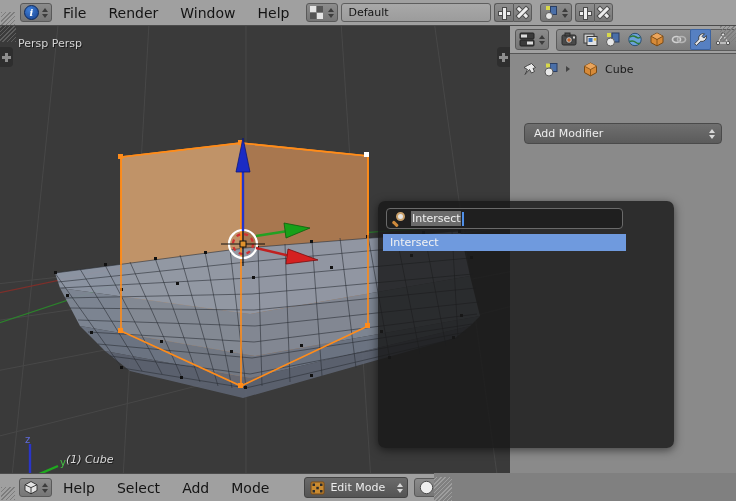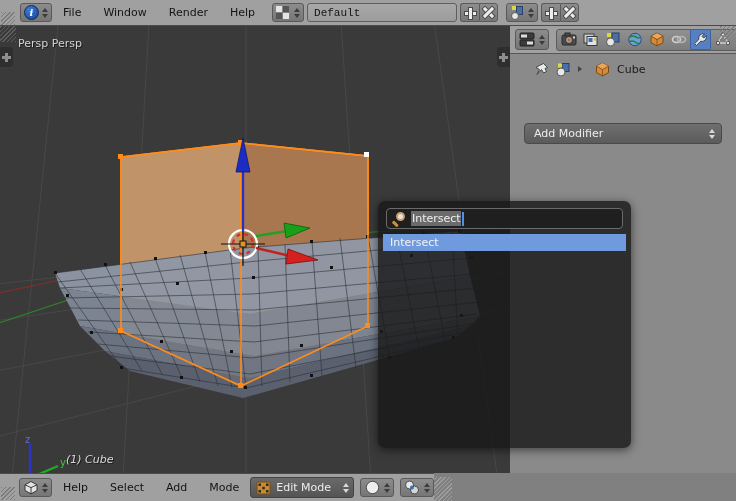--- a/index.html
+++ b/index.html
@@ -43,21 +43,21 @@
   }
   .updown i {
     display: block; width: 0; height: 0; border-left: 3.5px solid transparent;
     border-right: 3.5px solid transparent;
   }
   .updown i.up { border-bottom: 4px solid #3c3c3c; margin-bottom: 2px; }
   .updown i.dn { border-top: 4px solid #3c3c3c; }
 
   .menu-item {
     padding: 0 11px; height: 26px; line-height: 26px;
-    color: #141414; font-size: 11px; cursor: default; flex: none;
+    color: #141414; font-size: 14px; cursor: default; flex: none;
   }
 
   .field {
     height: 19px; background: linear-gradient(#a8a8a8,#9c9c9c);
     border: 1px solid #5e5e5e; border-radius: 3px;
     display: flex; align-items: center; padding: 0 6px;
     color: #141414; font-size: 11px; flex: none;
   }
   .plusbtn, .xbtn {
     width: 19px; height: 19px; flex: none;
@@ -154,42 +154,42 @@
     border: 1px solid #5c5c5c; padding: 0 1px;
   }
   .editor-sel {
     height: 21px; display:flex; align-items:center; border-radius:3px;
     background: linear-gradient(#8c8c8c,#767676); border:1px solid #595959;
     padding: 0 2px 0 3px; flex:none;
   }
 
   .props-breadcrumb {
     position: absolute; left: 0; top: 28px; width: 226px; height: 30px;
-    display: flex; align-items: center; padding-left: 24px; gap: 7px;
+    display: flex; align-items: center; padding-left: 12px; gap: 7px;
     background: #8a8a8a;
   }
   .bc-label { font-size: 11px; color: #1a1a1a; }
   .chev { width: 0; height: 0; border-left: 4px solid #444;
           border-top: 3.5px solid transparent; border-bottom: 3.5px solid transparent; }
 
   .add-mod {
     position: absolute; left: 14px; top: 97px; width: 198px; height: 21px;
     border-radius: 4px;
     background: linear-gradient(#6f6f6f,#5b5b5b);
     border: 1px solid #4a4a4a;
     display: flex; align-items: center;
     padding: 0 5px 0 9px;
     color: #ececec; font-size: 11px;
   }
   .add-mod .updown i.up { border-bottom-color: #d8d8d8; }
   .add-mod .updown i.dn { border-top-color: #d8d8d8; }
 
   
   .popup {
-    position: absolute; left: 378px; top: 201px; width: 253px; height: 247px;
+    position: absolute; left: 378px; top: 201px; width: 296px; height: 247px;
     background: rgba(24,24,24,0.82);
     border-radius: 7px;
     box-shadow: 0 2px 10px rgba(0,0,0,0.55);
   }
   .popup-search {
     position: absolute; left: 8px; top: 7px; width: 237px; height: 21px;
     background: #1f1f1f; border: 1px solid #6a6a6a; border-radius: 4px;
     display: flex; align-items: center; padding-left: 6px;
   }
   .sel-text {
@@ -260,42 +260,42 @@
 
     <div class="iconblock" style="margin-left:4px;">
       <span class="ic-info">i</span>
       <span class="updown">
           <i class="up"></i>
           <i class="dn"></i>
         </span>
     </div>
 
     <div class="menu-item">File</div>
+    <div class="menu-item">Render</div>
     <div class="menu-item">Window</div>
-    <div class="menu-item">Render</div>
     <div class="menu-item">Help</div>
 
     <div class="iconblock" style="margin-left:6px;">
       <span class="ic-layout">
         <span class="l">
             <span class="sq"></span>
             <span class="sq d"></span>
           </span>
         <span class="l">
             <span class="sq d"></span>
             <span class="sq"></span>
           </span>
       </span>
       <span class="updown">
           <i class="up"></i>
           <i class="dn"></i>
         </span>
     </div>
 
-    <div class="field" style="width:150px; margin-left:3px;font-family:Liberation Mono, monospace;">Default</div>
+    <div class="field" style="width:150px; margin-left:3px;">Default</div>
     <div class="plusbtn" style="margin-left:3px;">
       <span class="glyph-plus"></span>
     </div>
     <div class="xbtn">
       <span class="glyph-x"></span>
     </div>
 
     <div class="iconblock" style="margin-left:8px;">
       <span class="ic-scene">
         <span class="s1"></span>
@@ -598,21 +598,21 @@
           <i class="up"></i>
           <i class="dn"></i>
         </span>
     </div>
 
     <div class="menu-item">Help</div>
     <div class="menu-item">Select</div>
     <div class="menu-item">Add</div>
     <div class="menu-item">Mode</div>
 
-    <div class="bb-mode" style="margin-left:0; width:104px;">
+    <div class="bb-mode" style="margin-left:24px; width:104px;">
       <svg width="15" height="14">
         <rect x="1" y="1" width="13" height="12" rx="1" fill="#c98a30" stroke="#7a4a14"></rect>
         <g fill="#2b2b2b">
           <rect x="2.5" y="2.5" width="2.5" height="2.5"></rect>
             <rect x="10" y="2.5" width="2.5" height="2.5"></rect>
           <rect x="2.5" y="9" width="2.5" height="2.5"></rect>
             <rect x="10" y="9" width="2.5" height="2.5"></rect>
           <rect x="6.3" y="5.8" width="2.5" height="2.5"></rect>
         </g>
       </svg>

